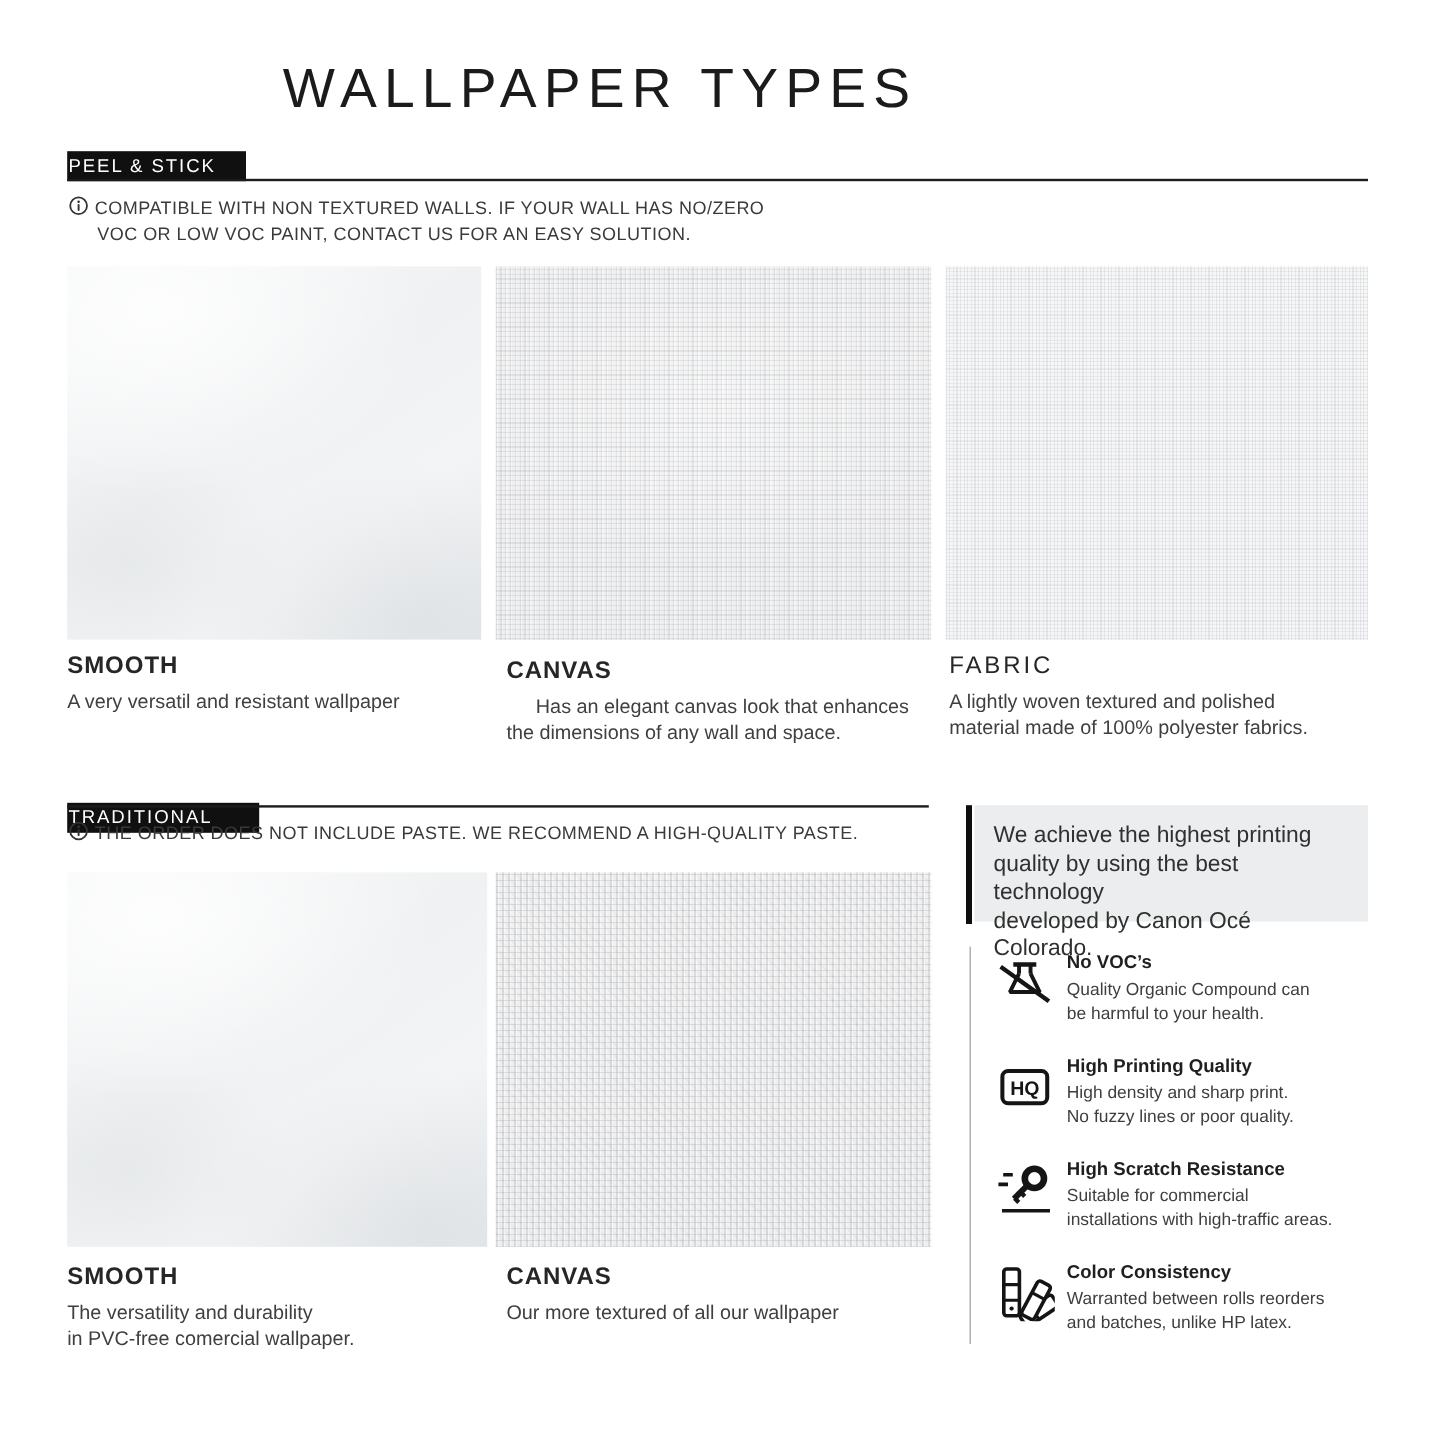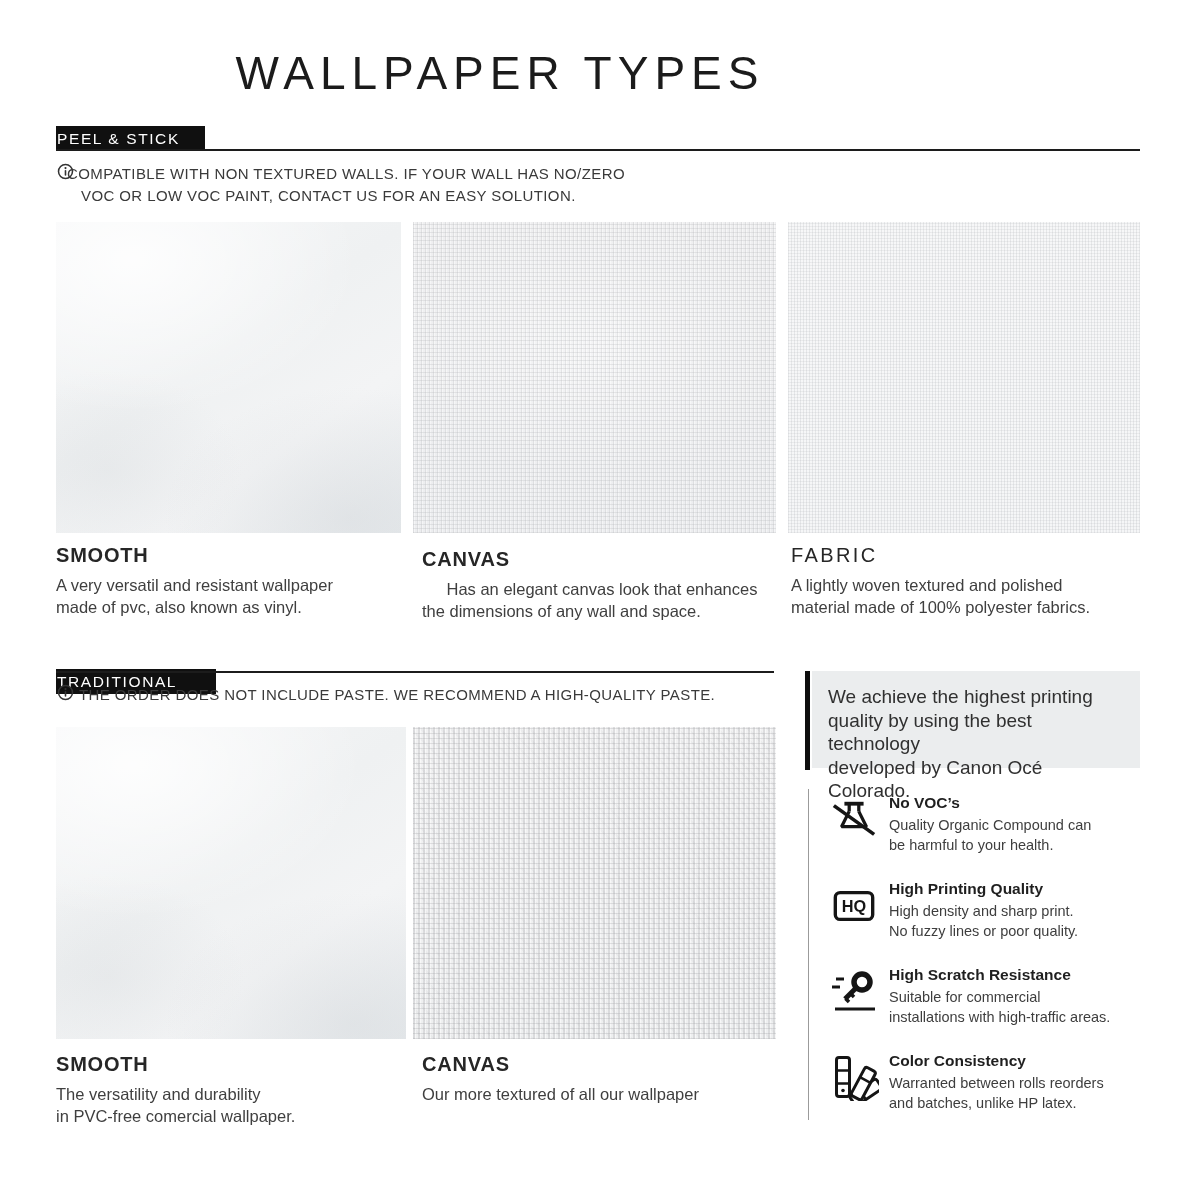--- a/index.html
+++ b/index.html
@@ -85,32 +85,31 @@
   <div class="abs rule" style="left:56px;top:149px;width:1084px;"></div>
 
   <div class="abs" style="left:57px;top:163px;">
     <span class="info-icon">
       <svg class="ic" width="17" height="17" viewBox="0 0 18 18">
         <circle cx="9" cy="9" r="7.4" fill="none" stroke="#333" stroke-width="1.6"></circle>
         <circle cx="9" cy="5.4" r="1.15" fill="#333"></circle>
         <rect x="8.15" y="7.4" width="1.7" height="6.1" rx="0.85" fill="#333"></rect>
       </svg>
     </span>
-    <span class="note-text" style="position:absolute;left:10px;top:0;white-space:nowrap;">COMPATIBLE WITH NON TEXTURED WALLS. IF YOUR WALL HAS NO/ZERO</span>
+    <span class="note-text" style="position:absolute;left:22px;top:0;white-space:nowrap;">COMPATIBLE WITH NON TEXTURED WALLS. IF YOUR WALL HAS NO/ZERO</span>
     <span class="note-text" style="position:absolute;left:24px;top:22px;white-space:nowrap;">VOC OR LOW VOC PAINT, CONTACT US FOR AN EASY SOLUTION.</span>
   </div>
 
   <div class="abs swatch swatch-smooth" style="left:56px;top:222px;width:345px;height:311px;"></div>
   <div class="abs swatch swatch-canvas" style="left:413px;top:222px;width:363px;height:311px;"></div>
   <div class="abs swatch swatch-fabric" style="left:788px;top:222px;width:352px;height:311px;"></div>
 
   <div class="abs" style="left:56px;top:544px;width:350px;">
     <div class="card-title">SMOOTH</div>
     <div class="card-desc" style="margin-top:7px;">A very versatil and resistant wallpaper</div>
-    <div class="card-desc">made of pvc, also known as vinyl.</div>
   </div>
   <div class="abs" style="left:422px;top:548px;width:360px;">
     <div class="card-title">CANVAS</div>
     <div class="card-desc" style="margin-top:7px;text-align:center;">Has an elegant canvas look that enhances</div>
     <div class="card-desc">the dimensions of any wall and space.</div>
   </div>
   <div class="abs" style="left:791px;top:544px;width:355px;">
     <div class="card-title fabric">FABRIC</div>
     <div class="card-desc" style="margin-top:7px;">A lightly woven textured and polished</div>
     <div class="card-desc">material made of 100% polyester fabrics.</div>

